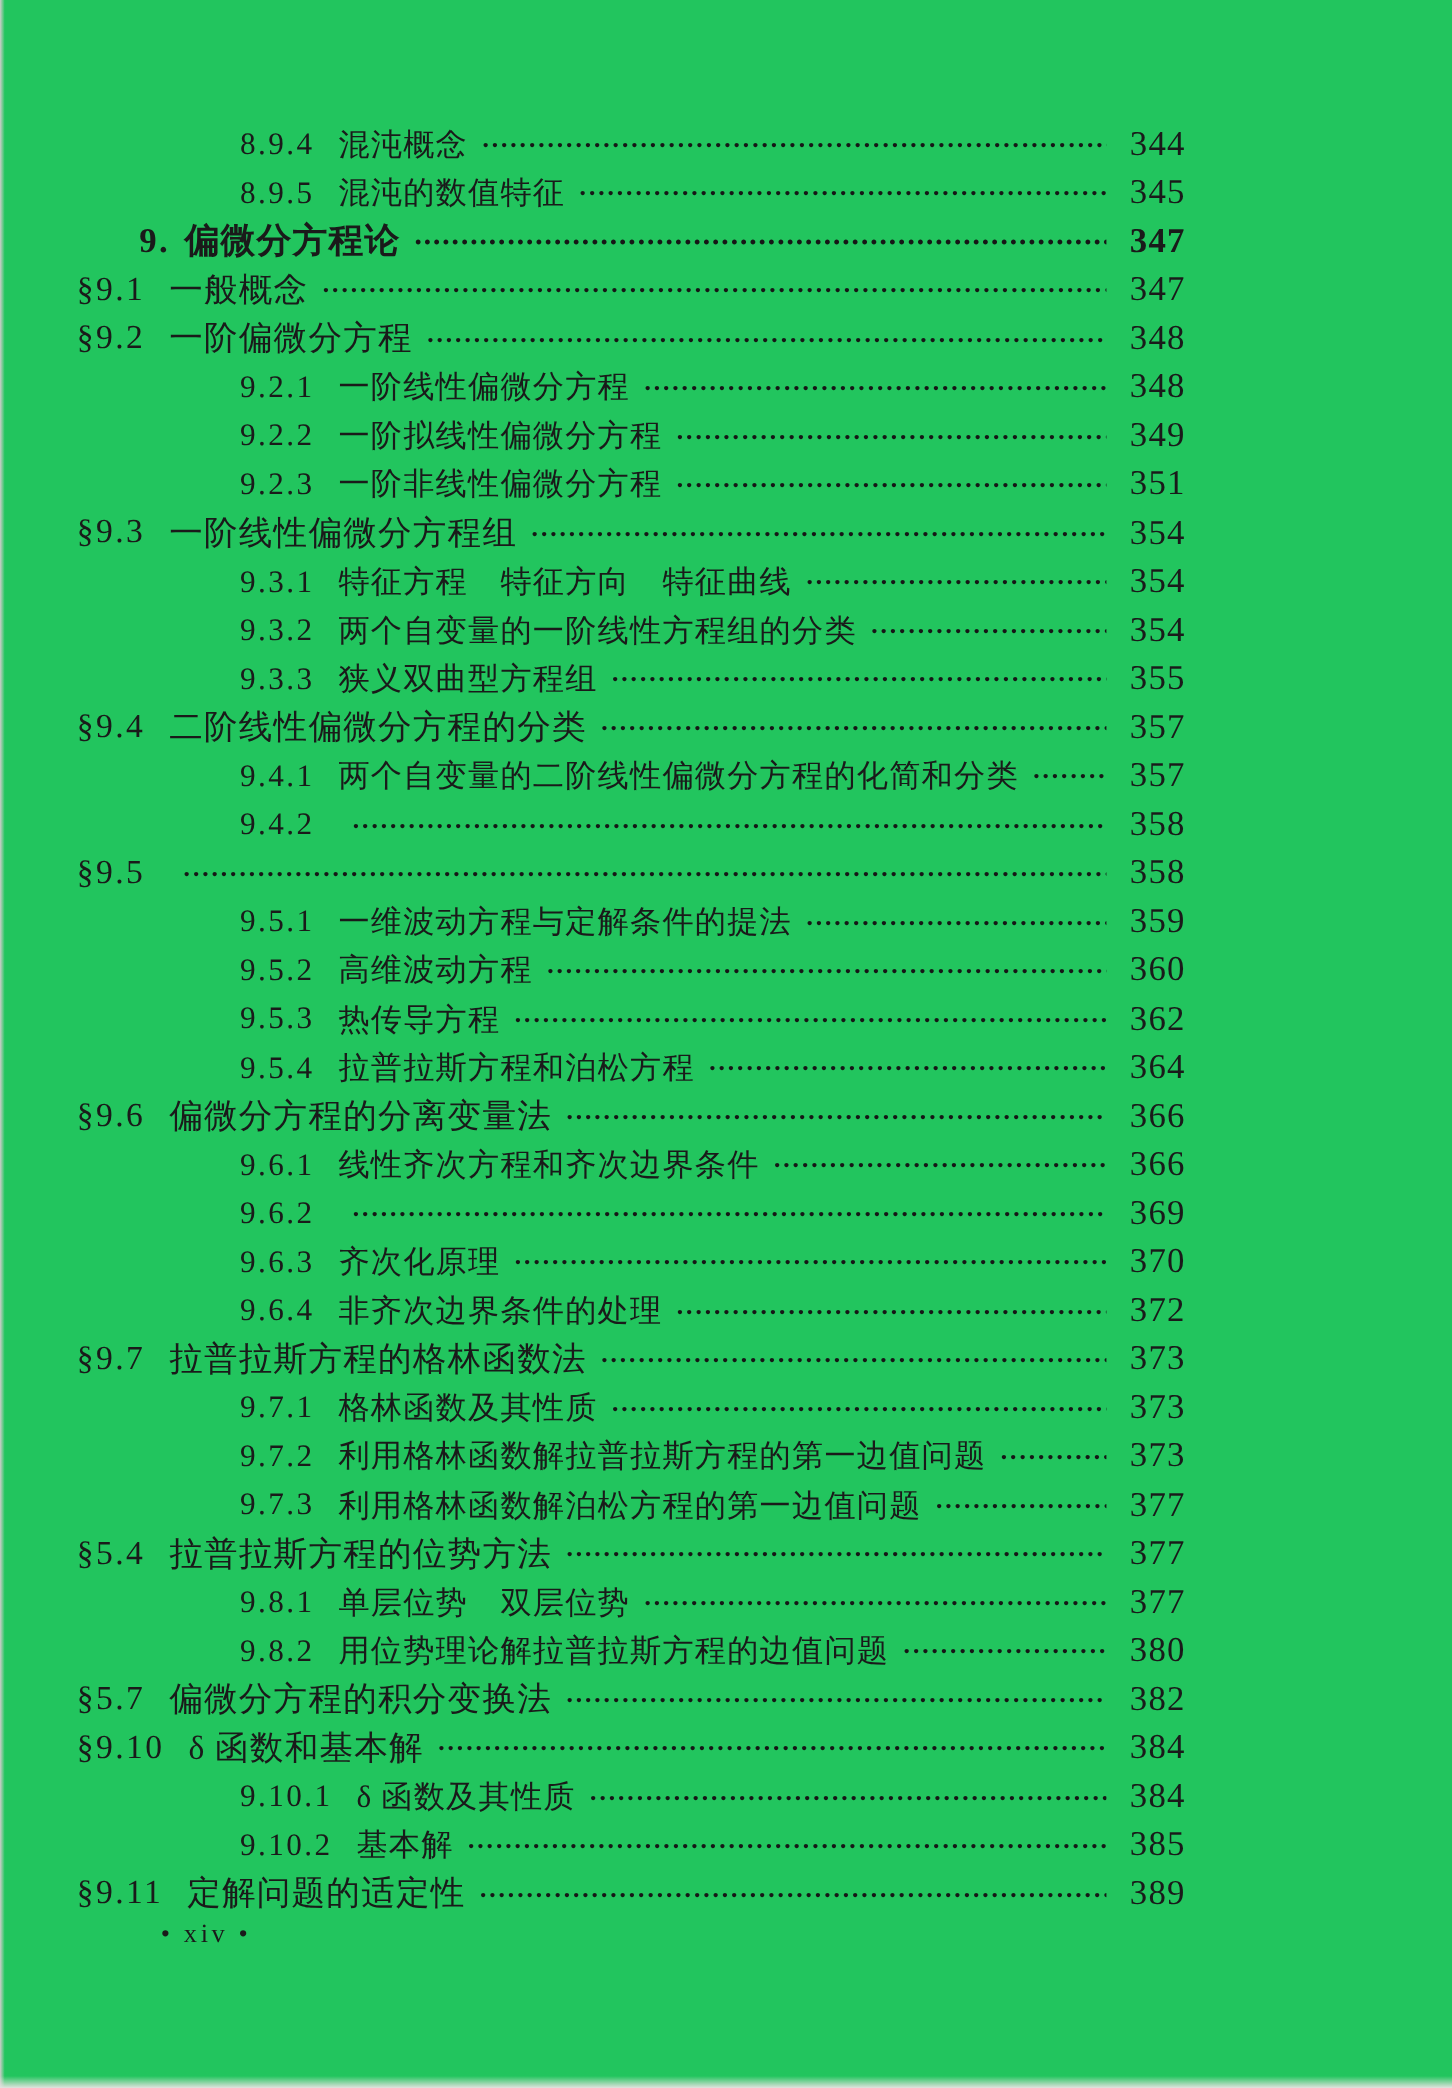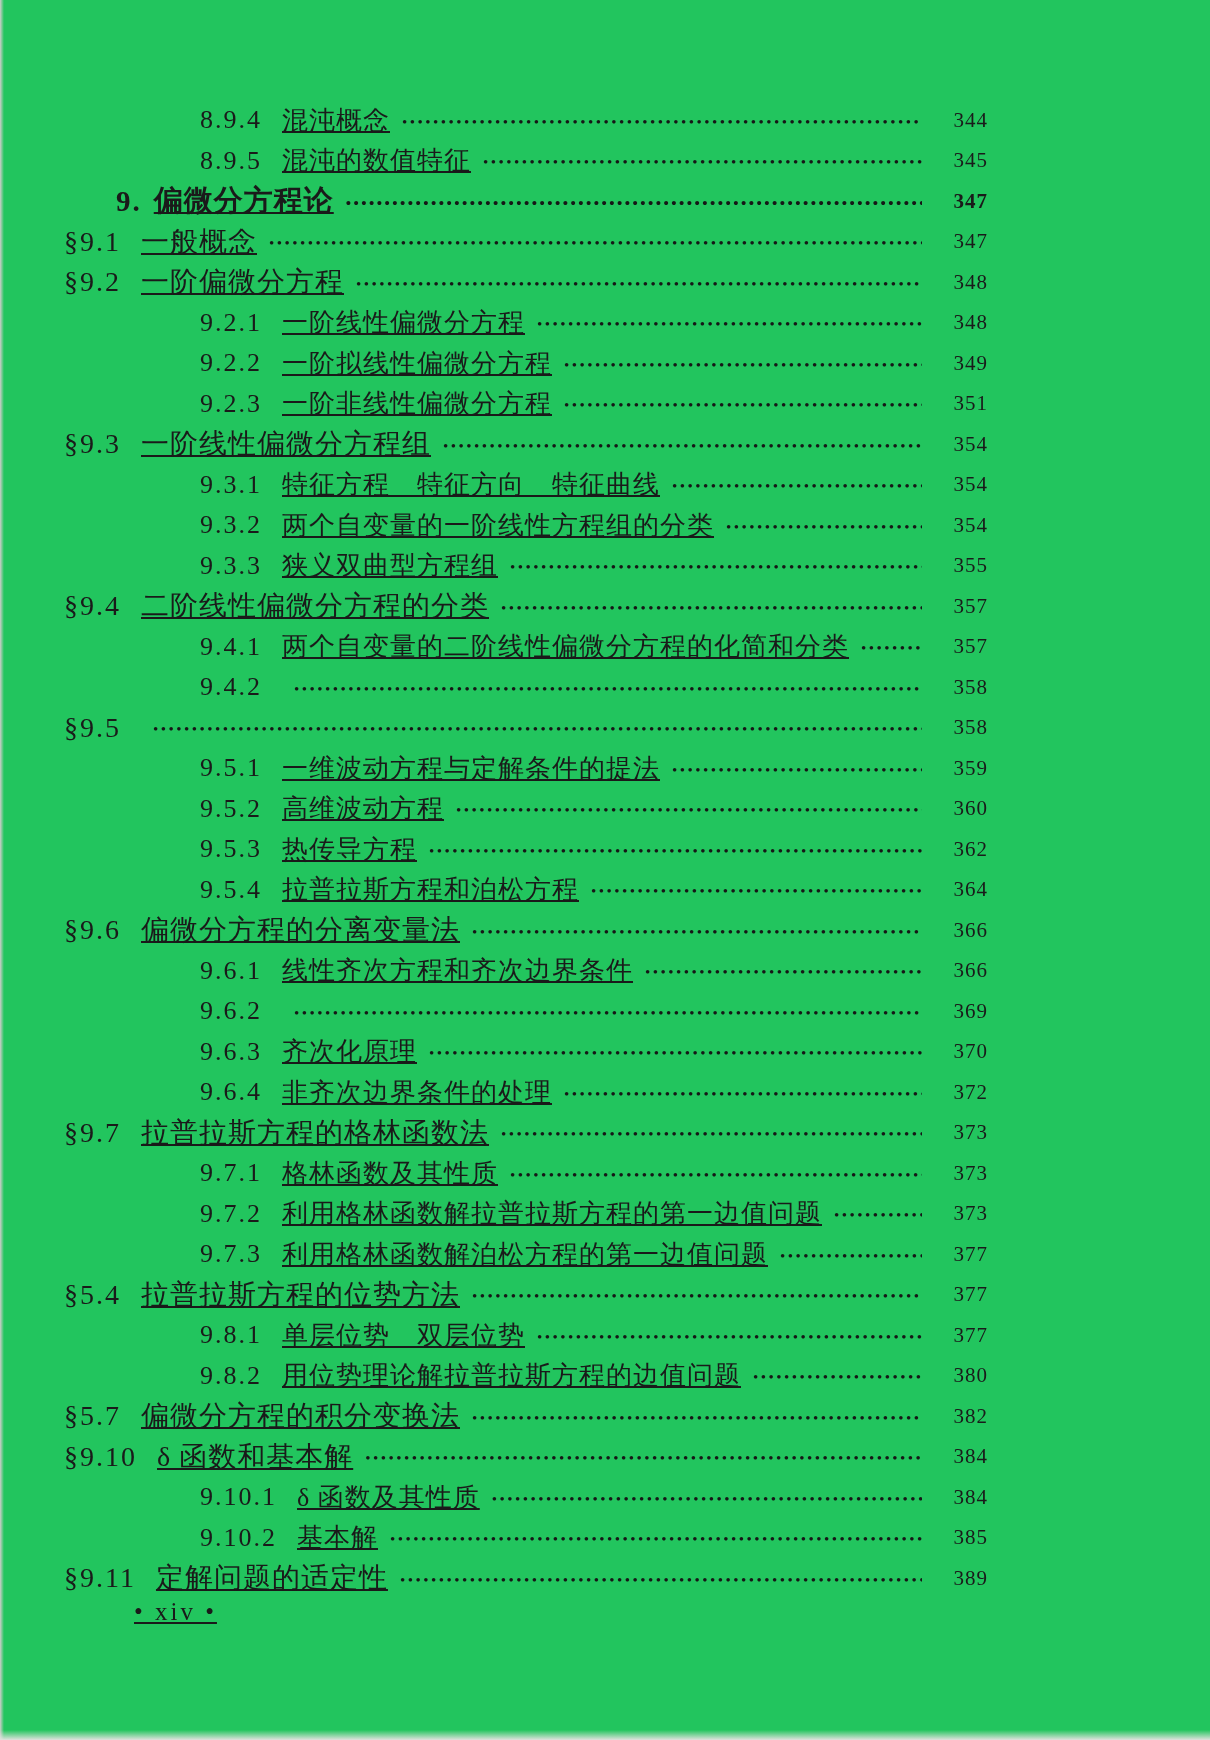--- a/index.html
+++ b/index.html
@@ -44,48 +44,46 @@
   .row.chapter { padding-left: 116px; font-size: 29px; font-weight: bold; }
   .num {
     letter-spacing: 2px;
     margin-right: 20px;
     flex: none;
   }
   .row.chapter .num { margin-right: 12px; }
   .ttl {
     letter-spacing: 1px;
     flex: none;
-    text-decoration: underline;
   }
   .leader {
     flex: 1 1 auto;
     overflow: hidden;
     white-space: nowrap;
     font-size: 15px;
     letter-spacing: 2.5px;
     line-height: 1;
     margin: 0 6px 0 12px;
     color: #161616;
     transform: translateY(2px);
   }
   .pg {
     flex: none;
     min-width: 60px;
     text-align: right;
-    font-size: 21px;
+    font-size: 29px;
     letter-spacing: 1px;
   }
   .footer {
     position: absolute;
     left: 134px;
     top: 1598px;
-    font-size: 25px;
+    font-size: 22px;
     letter-spacing: 3px;
     color: #1a1a1a;
-    text-decoration: underline;
   }
 </style>
 </head>
 <body>
 
 <div class="page">
   <div class="edge-left"></div>
   <div class="edge-bottom"></div>
 
   <div class="toc" id="toc-list">

